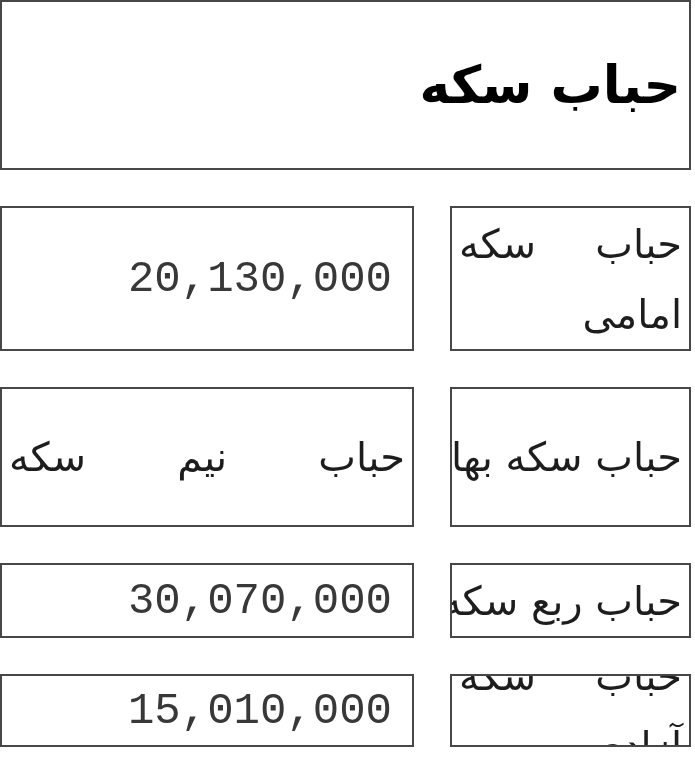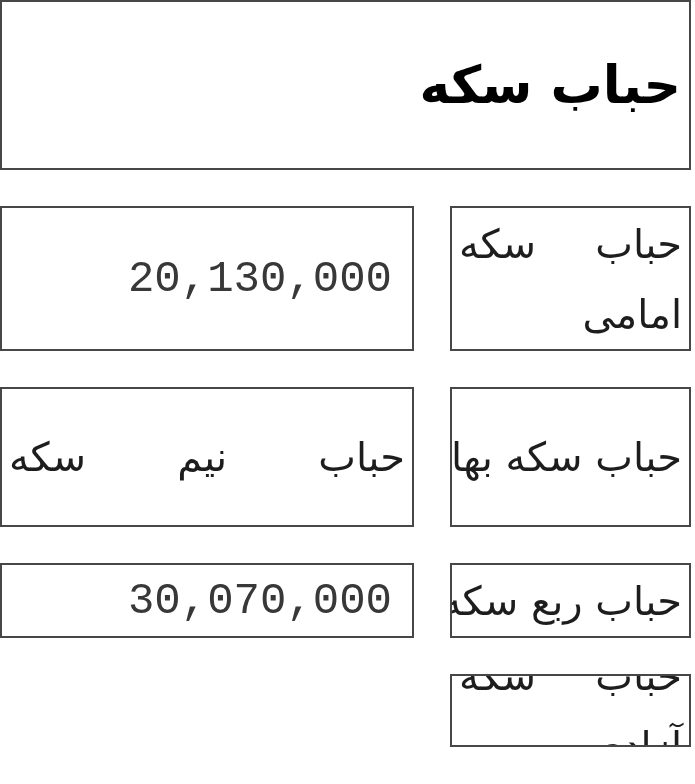--- a/index.html
+++ b/index.html
@@ -98,14 +98,15 @@
 
   <div class="cell label-cell">
     <div class="label-line jline">حباب ربع سکه</div>
   </div>
   <div class="cell value-cell">30,070,000</div>
 
   <div class="cell label-cell">
     <div class="label-line jline">حباب سکه</div>
     <div class="label-line rline">آزادی</div>
   </div>
+  <div class="cell value-cell">15,010,000</div>
 
 </div>
 
 </body></html>

